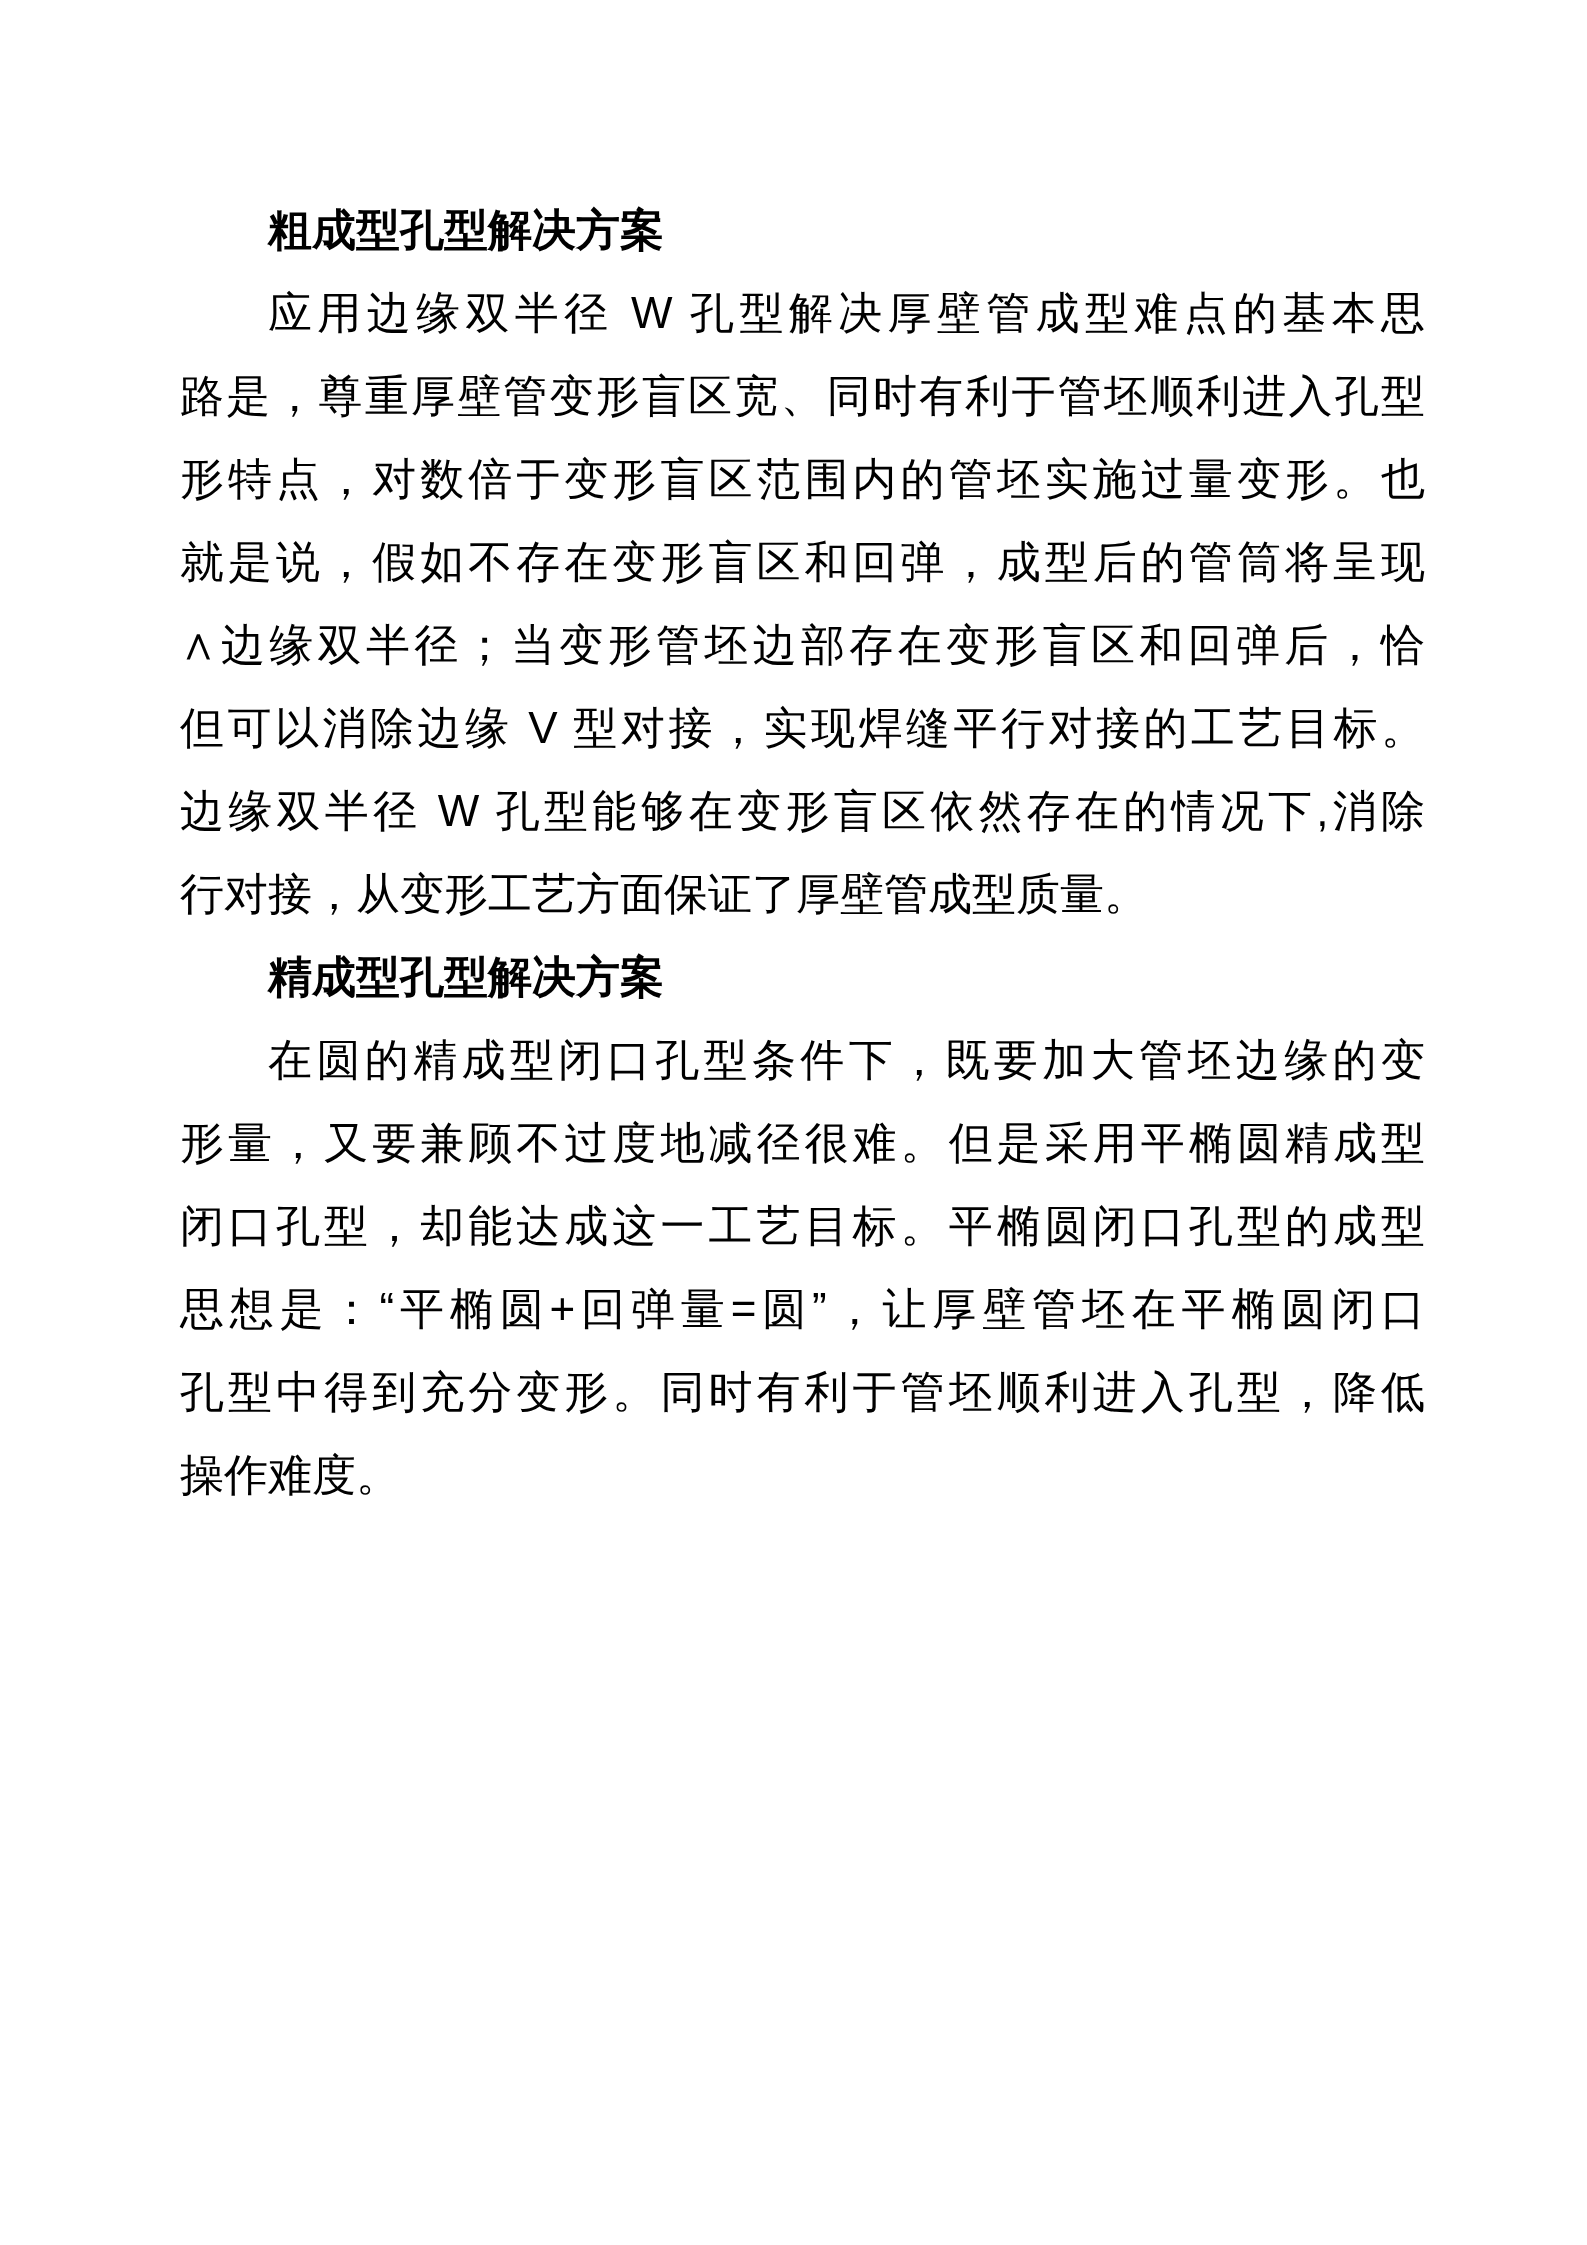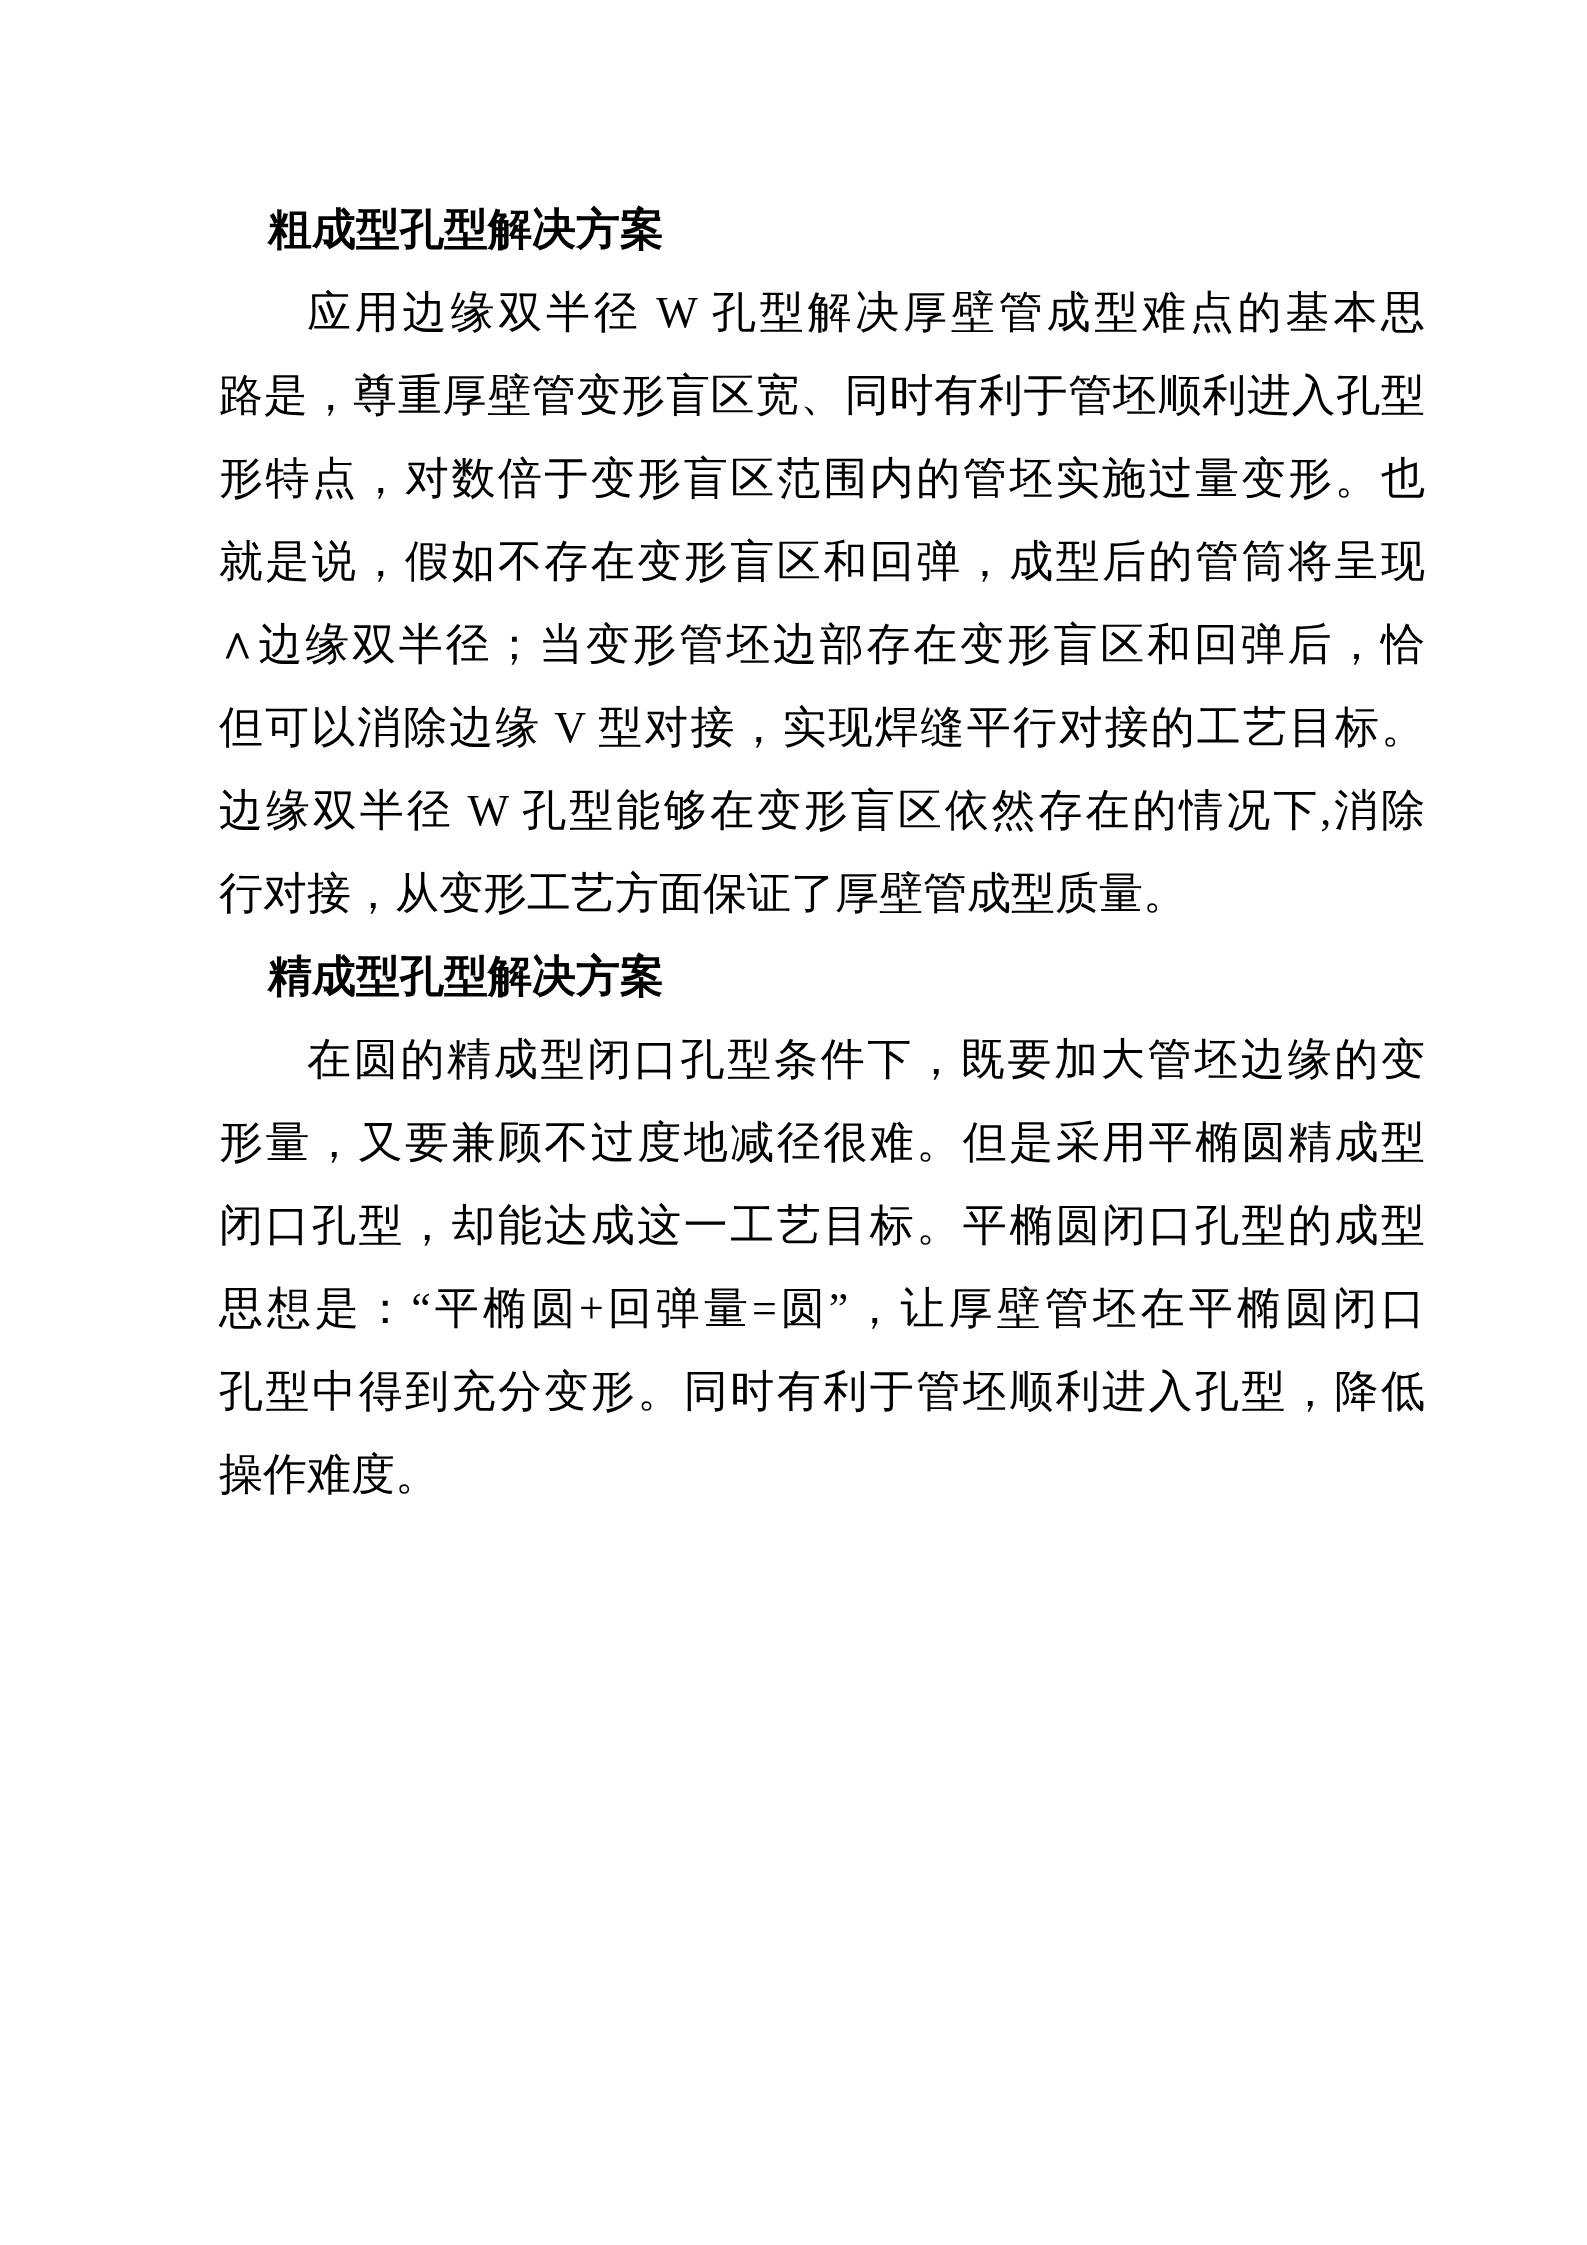--- a/index.html
+++ b/index.html
@@ -2,21 +2,21 @@
 <html><head>
 <meta charset="utf-8">
 <style>
   html, body { margin: 0; padding: 0; }
   .page {
     position: relative;
     width: 1587px;
     height: 2245px;
     background: #ffffff;
     color: #000000;
-    font-family: Liberation Serif, serif;
+    font-family: Liberation Sans, sans-serif;
     overflow: hidden;
   }
   .content {
     position: absolute;
     left: 180px;
     top: 188px;
     width: 1245px;
   }
   .heading {
     font-size: 44px;
@@ -24,21 +24,20 @@
     font-weight: bold;
     padding-left: 88px;
     text-align: left;
     white-space: nowrap;
   }
   .line {
     font-size: 44px;
     line-height: 83px;
     text-align: justify;
     text-align-last: justify;
-    margin-left: 39px;
   }
   .line.first { text-indent: 88px; }
   .line.last { text-align-last: left; }
   .heading-2 { margin-top: 0; }
 </style>
 </head>
 <body>
 
 <div class="page">
   <div class="content">

